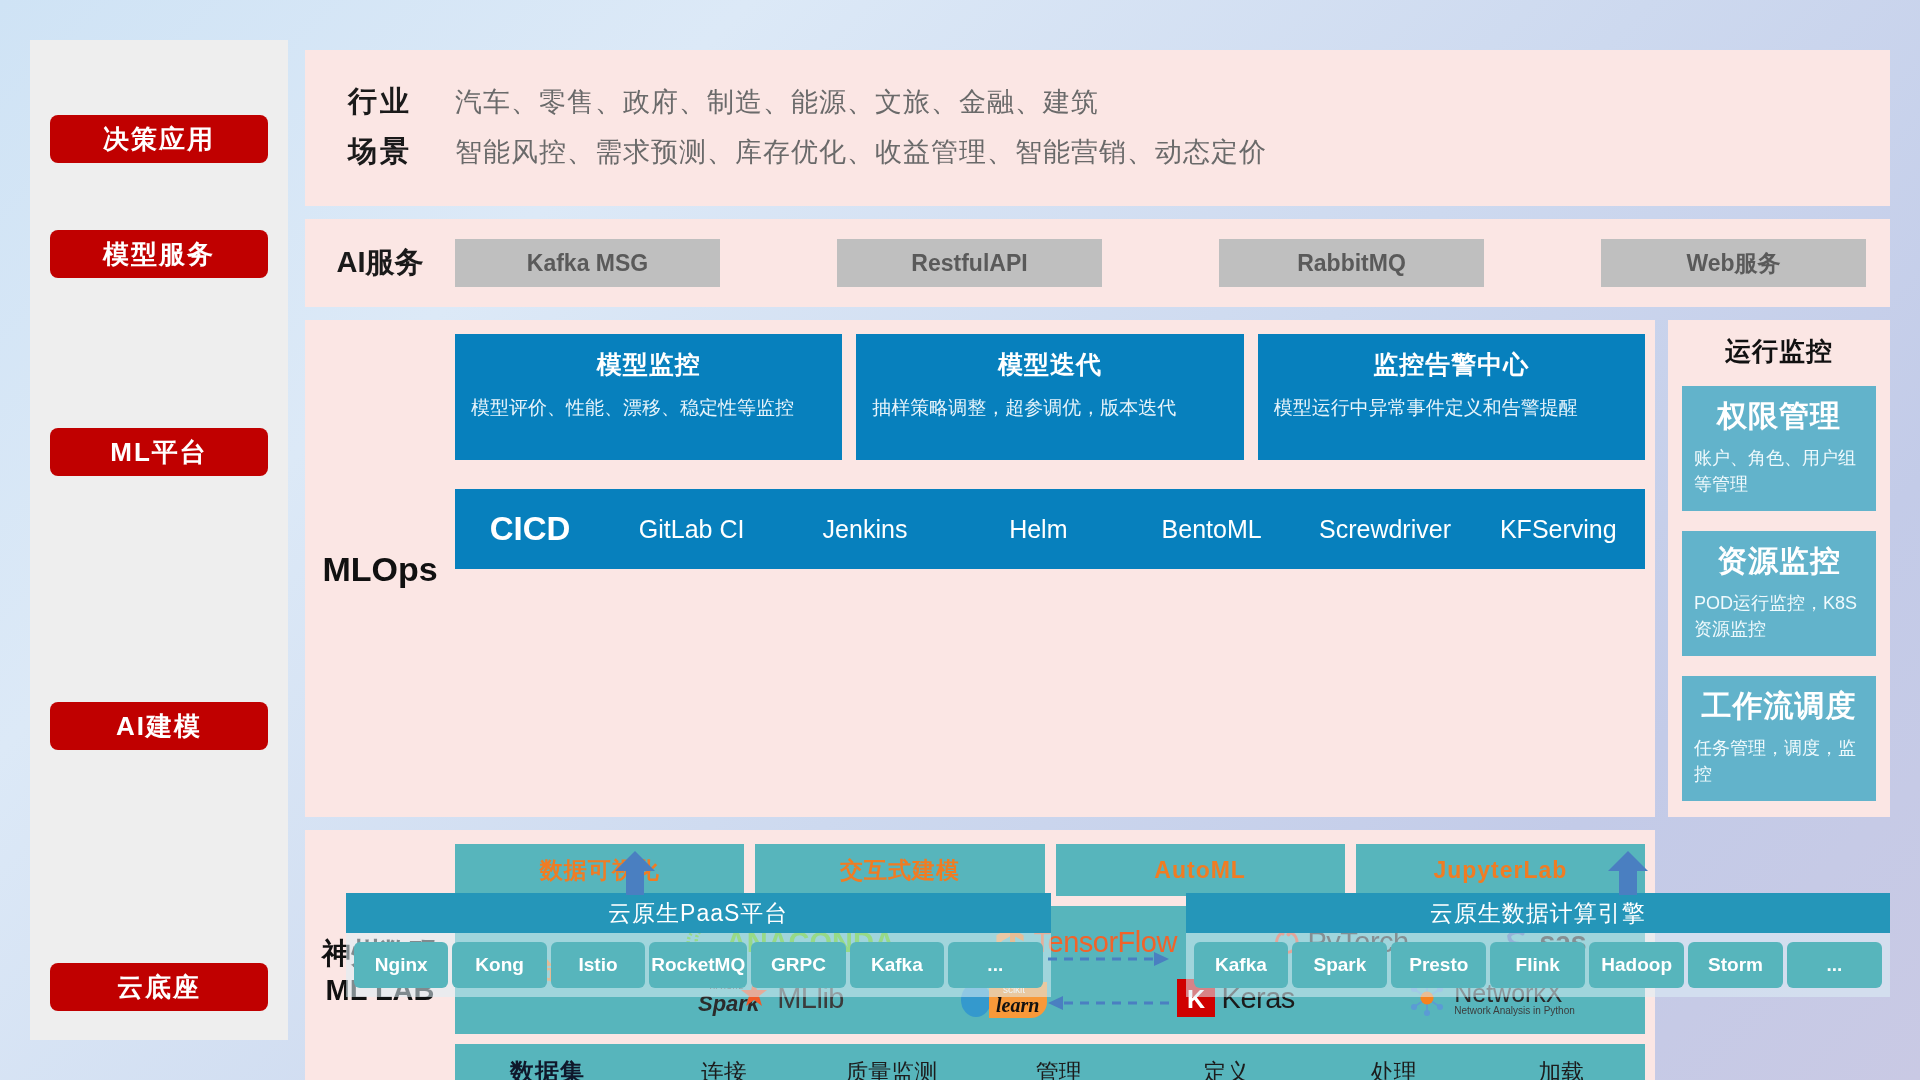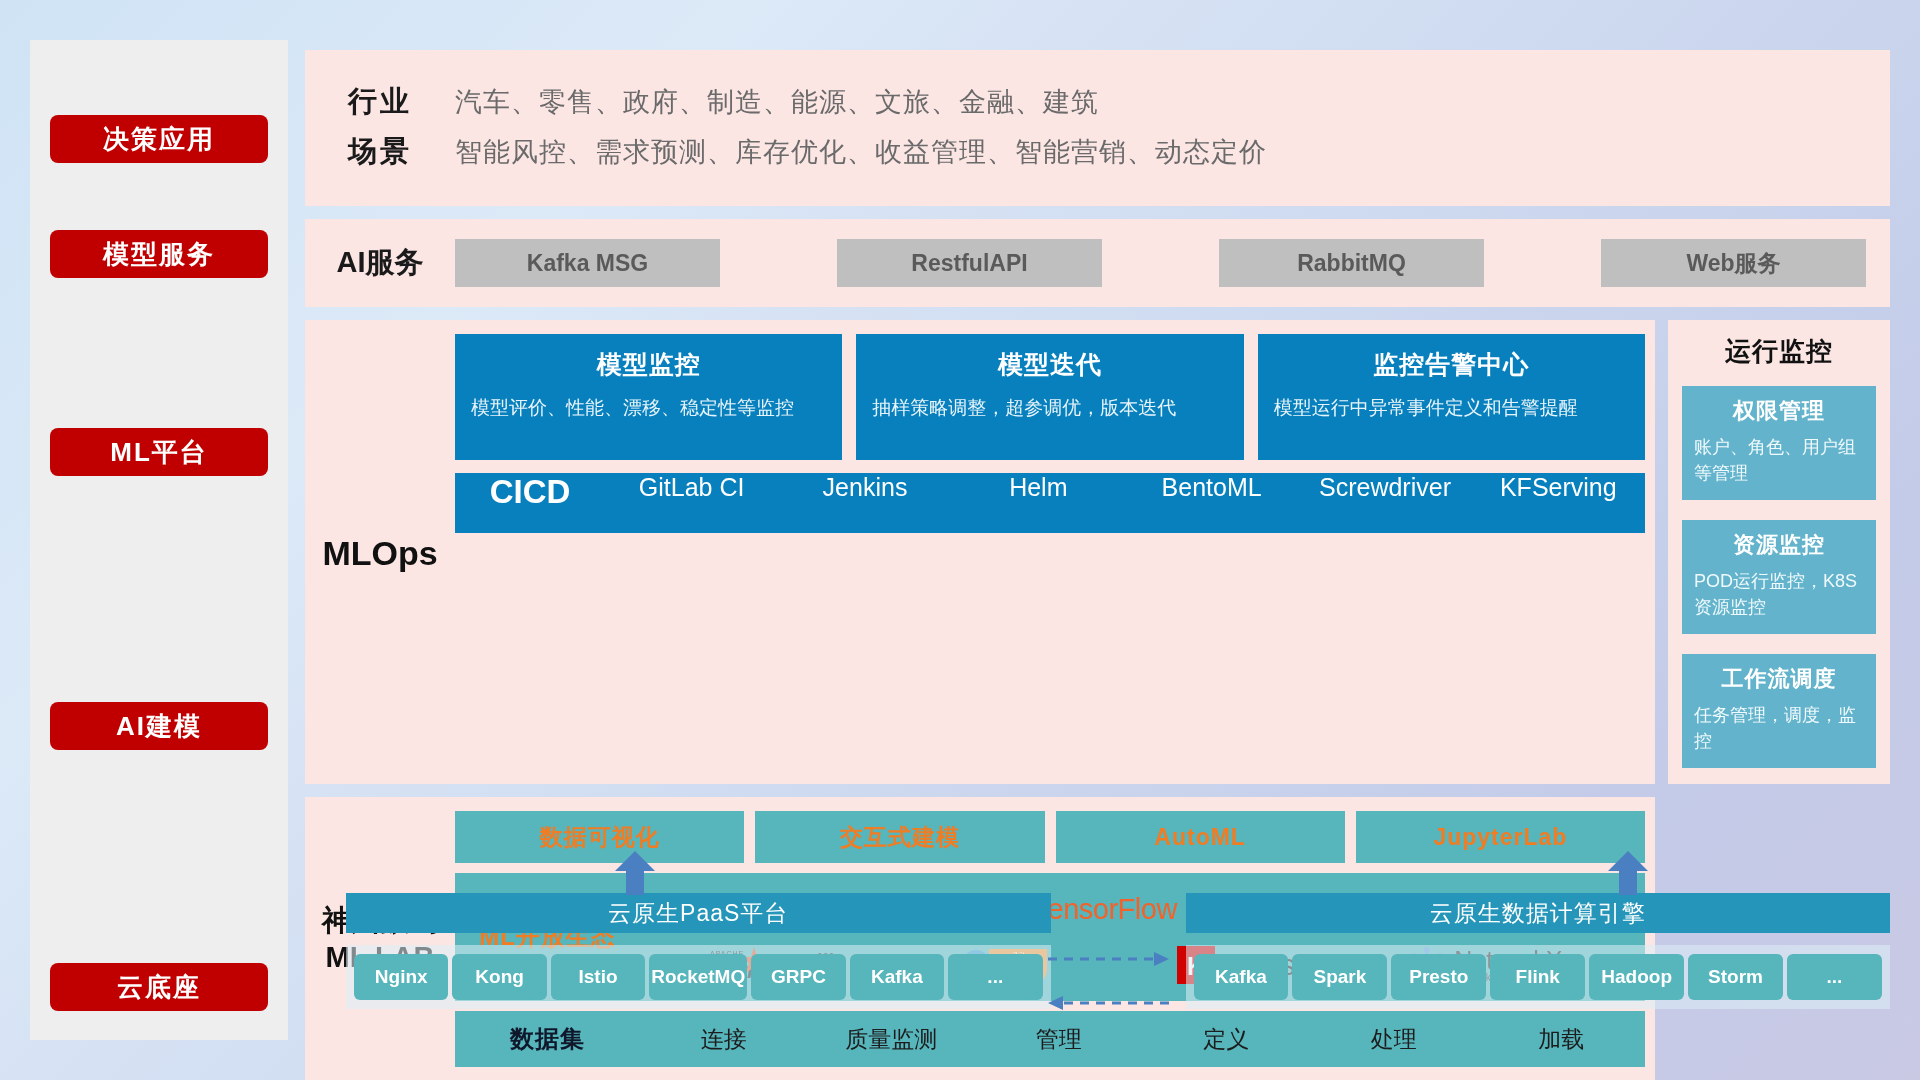--- a/index.html
+++ b/index.html
@@ -75,22 +75,22 @@
     flex: 1; background: #0780bd; color: #ffffff;
     padding: 14px 16px 18px 16px; min-height: 126px;
   }
   .mlops-card h3 {
     font-size: 25px; font-weight: bold; text-align: center;
     margin-bottom: 13px; letter-spacing: 1px;
   }
   .mlops-card p { font-size: 19px; line-height: 1.45; color: #e8f4fb; }
 
   #cicd-bar {
-    margin-top: 13px; background: #0780bd; height: 60px;
-    display: flex; color: #fff; overflow: hidden;
+    margin-top: 29px; background: #0780bd; height: 80px;
+    display: flex; align-items: center; color: #fff; overflow: hidden;
   }
   #cicd-title {
     width: 150px; flex: none; text-align: center;
     font-size: 33px; font-weight: bold;
   }
   #cicd-items { display: flex; flex: 1; }
   .cicd-item {
     flex: 1; font-size: 25px; text-align: center;
     line-height: 1.15; padding: 0 4px;
     overflow: hidden; max-height: 34px;
@@ -104,21 +104,21 @@
   #mon-title {
     font-size: 26px; font-weight: bold; color: #111;
     text-align: center; margin-bottom: 17px; letter-spacing: 1px;
   }
   .mon-card {
     background: #62b3cb; color: #fff;
     padding: 10px 12px 14px 12px; margin-bottom: 20px;
   }
   .mon-card:last-child { margin-bottom: 0; }
   .mon-card h4 {
-    font-size: 22px; font-weight: bold; text-align: center;
+    font-size: 30px; font-weight: bold; text-align: center;
     margin-bottom: 9px; letter-spacing: 1px;
   }
   .mon-card p { font-size: 18px; line-height: 1.42; color: #f0fafd; }
 
   
   #band-lab { display: flex; padding: 14px 0 14px 0; width: 1350px; }
   #lab-label {
     width: 150px; flex: none; font-size: 29px; font-weight: bold;
     color: #111; display: flex; flex-direction: column;
     align-items: center; justify-content: center; line-height: 1.3;
@@ -169,21 +169,20 @@
   #paas-group { width: 725px; }
   #engine-group { width: 725px; margin-left: 135px; }
   .cloud-header {
     height: 40px; background: #2596b9; color: #fff;
     display: flex; align-items: center; justify-content: center;
     font-size: 23px; letter-spacing: 1px;
   }
   .cloud-chips {
     display: flex; gap: 4px; padding: 9px 8px;
     background: rgba(221,238,246,0.55);
-    margin-top: 12px;
   }
   .cloud-chip {
     flex: 1; height: 46px; background: #57b5bc; border-radius: 6px;
     display: flex; align-items: center; justify-content: center;
     color: #fff; font-size: 19px; font-weight: bold;
     text-align: center; line-height: 1.05; padding: 0 2px;
   }
   .up-arrow { position: absolute; top: -44px; }
   #arrow-paas { left: 265px; }
   #arrow-engine { left: 418px; }

